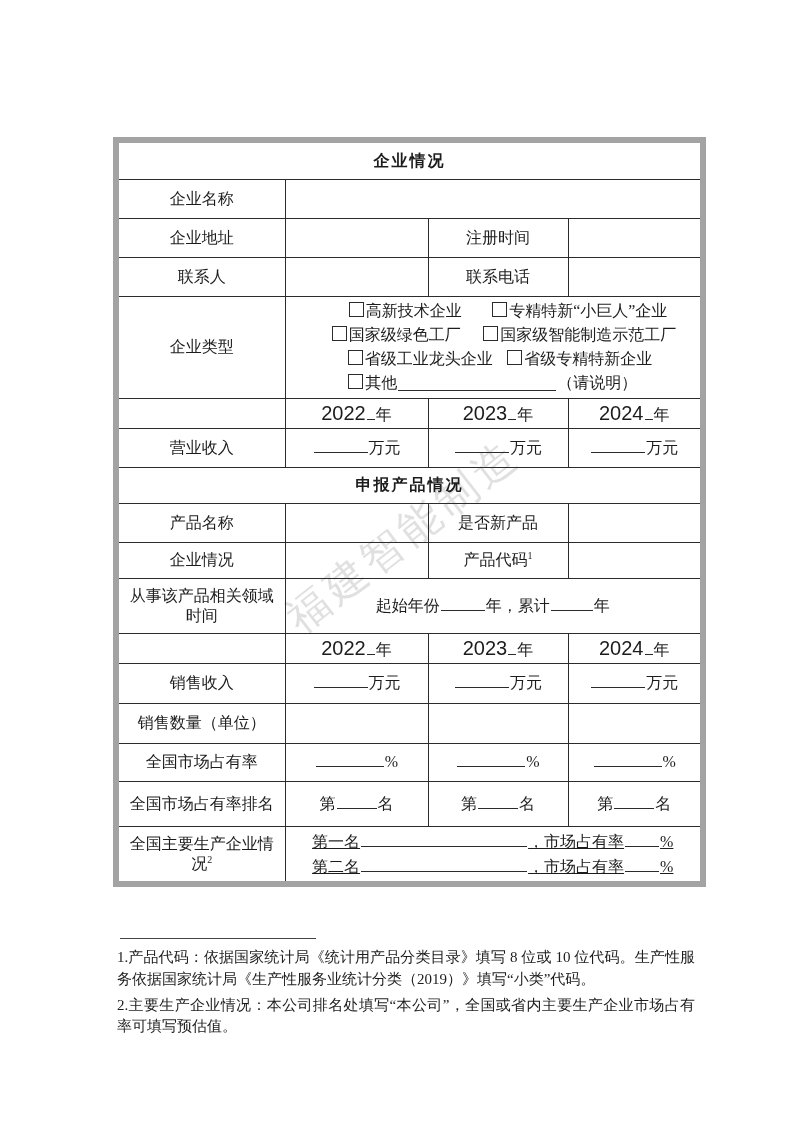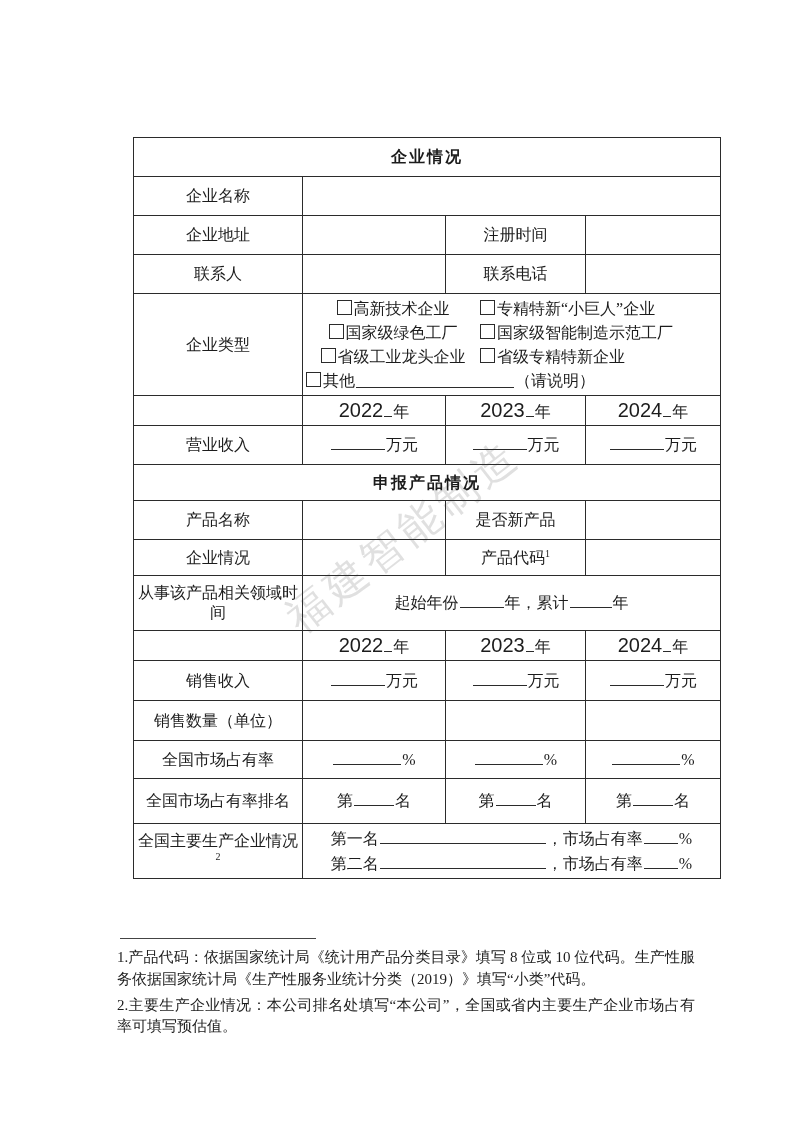--- a/index.html
+++ b/index.html
@@ -11,43 +11,42 @@
   .watermark{
     position:absolute;left:292px;top:595px;
     transform:rotate(-38deg);transform-origin:0 50%;
     font-size:42px;letter-spacing:5px;color:#c7c7c7;opacity:.55;
     white-space:nowrap;z-index:0;pointer-events:none;
     font-family:"Liberation Serif","DejaVu Serif",serif;
   }
   table.form{
     position:absolute;left:113px;top:137px;width:587px;z-index:1;
     border-collapse:collapse;table-layout:fixed;background:transparent;
-    border:1px solid #a3a3a3;
-    margin-left:20px;
+    border:6px solid #a3a3a3;
   }
   table.form td{
     border:1px solid #2b2b2b;text-align:center;vertical-align:middle;
     font-size:16px;line-height:1.25;padding:2px 3px;background:transparent;
     word-break:break-all;
   }
   td.sec-title{font-weight:bold;font-size:17px;letter-spacing:2px;}
   td.left{text-align:left;padding-left:5px;}
   .blank{
     display:inline-block;border-bottom:1px solid #2b2b2b;height:14px;
     vertical-align:baseline;margin:0 1px;
   }
   .cb{
     display:inline-block;width:13px;height:13px;border:1.5px solid #2b2b2b;
     vertical-align:-1px;margin-right:2px;background:#fff;
   }
-  .cb-line{display:flex;align-items:center;white-space:nowrap;line-height:24px;}
+  .cb-line{display:flex;align-items:center;white-space:nowrap;line-height:24px;justify-content:center;}
   .cb-slot{display:inline-block;width:174px;white-space:nowrap;}
   .yearnum{font-family:"Liberation Sans","DejaVu Sans",sans-serif;font-size:20px;}
   sup.fnref{font-size:10px;vertical-align:super;line-height:0;}
-  .prod-line{white-space:nowrap;line-height:25px;}
+  .prod-line{white-space:nowrap;line-height:25px;text-decoration:underline;}
   .footnotes{
     position:absolute;left:113px;top:938px;width:586px;z-index:1;
     font-size:15px;line-height:1.45;text-align:justify;
   }
   .fn-rule{width:196px;border-top:1.5px solid #444;margin:0 0 8px 7px;}
   .footnotes p{margin:4px;}
 </style>
 </head>
 <body>
 

